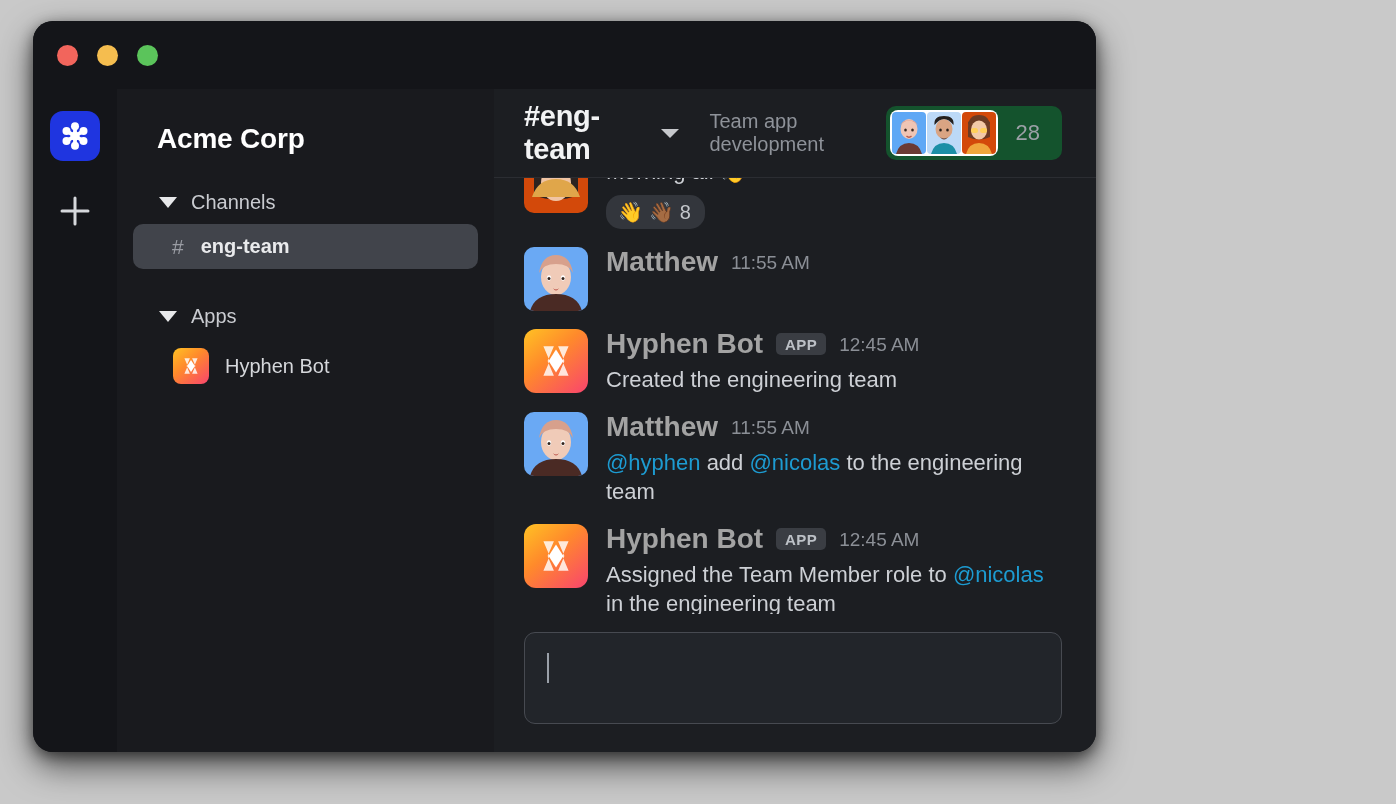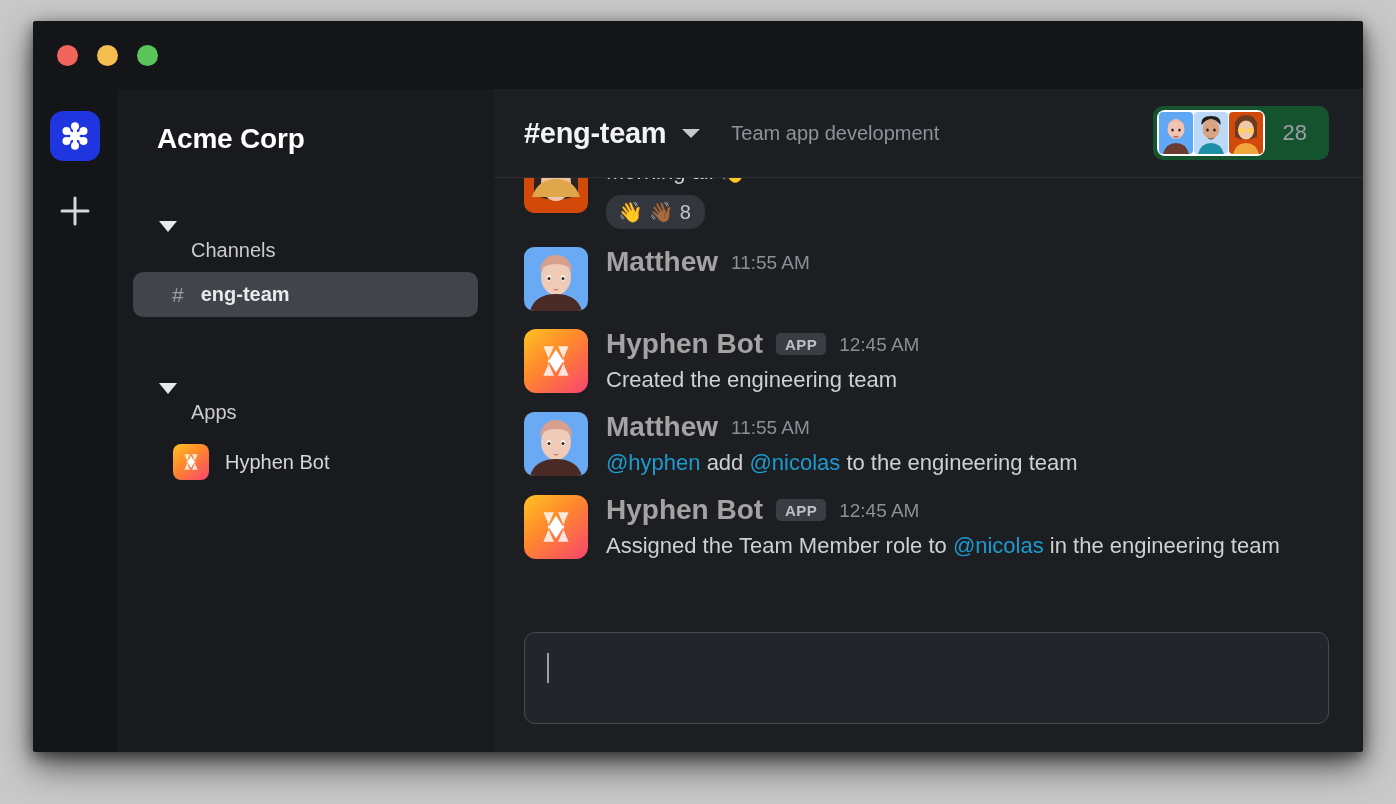--- a/index.html
+++ b/index.html
@@ -11,24 +11,24 @@
     background: #c9c9c9;
     font-family: "Liberation Sans", sans-serif;
     -webkit-font-smoothing: antialiased;
   }
 
   
   .window {
     position: absolute;
     left: 33px;
     top: 21px;
-    width: 1330px;
+    width: 1063px;
     height: 731px;
     background: #1c1e22;
-    border-radius: 3px;
+    border-radius: 20px;
     box-shadow:
       0 14px 34px rgba(0,0,0,0.62),
       0 4px 14px rgba(0,0,0,0.48),
       0 0 0 1px rgba(255,255,255,0.035);
     overflow: hidden;
     display: flex;
     flex-direction: column;
   }
 
   .titlebar {
@@ -98,21 +98,20 @@
   }
   .caret {
     width: 0; height: 0;
     border-left: 9px solid transparent;
     border-right: 9px solid transparent;
     border-top: 11px solid #e7e8ea;
   }
   .section-label {
     font-size: 20px;
     color: #c9cbd0;
-    margin-top: 48px;
   }
   .chan-list { margin-top: 4px; padding: 0 16px; }
   .chan {
     display: flex;
     align-items: center;
     gap: 17px;
     height: 45px;
     padding-left: 39px;
     border-radius: 10px;
     cursor: pointer;

